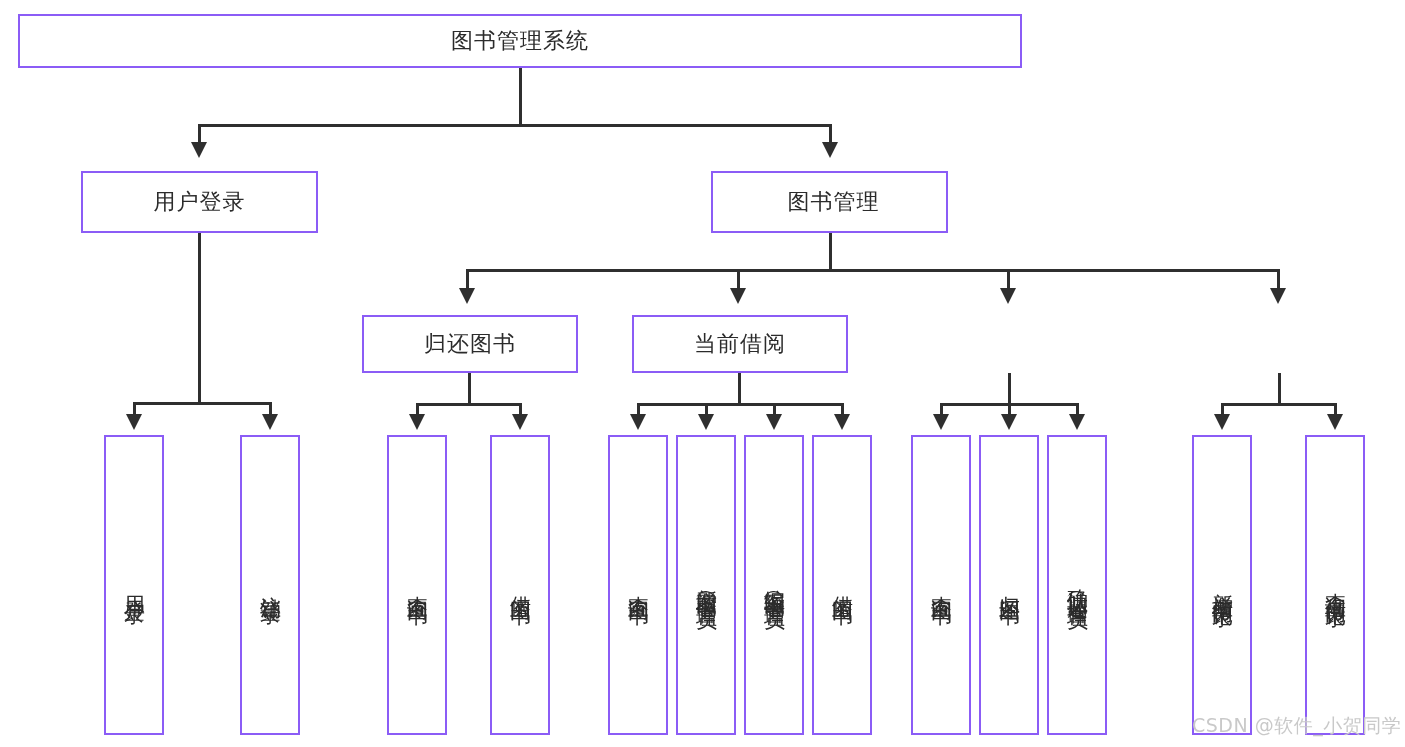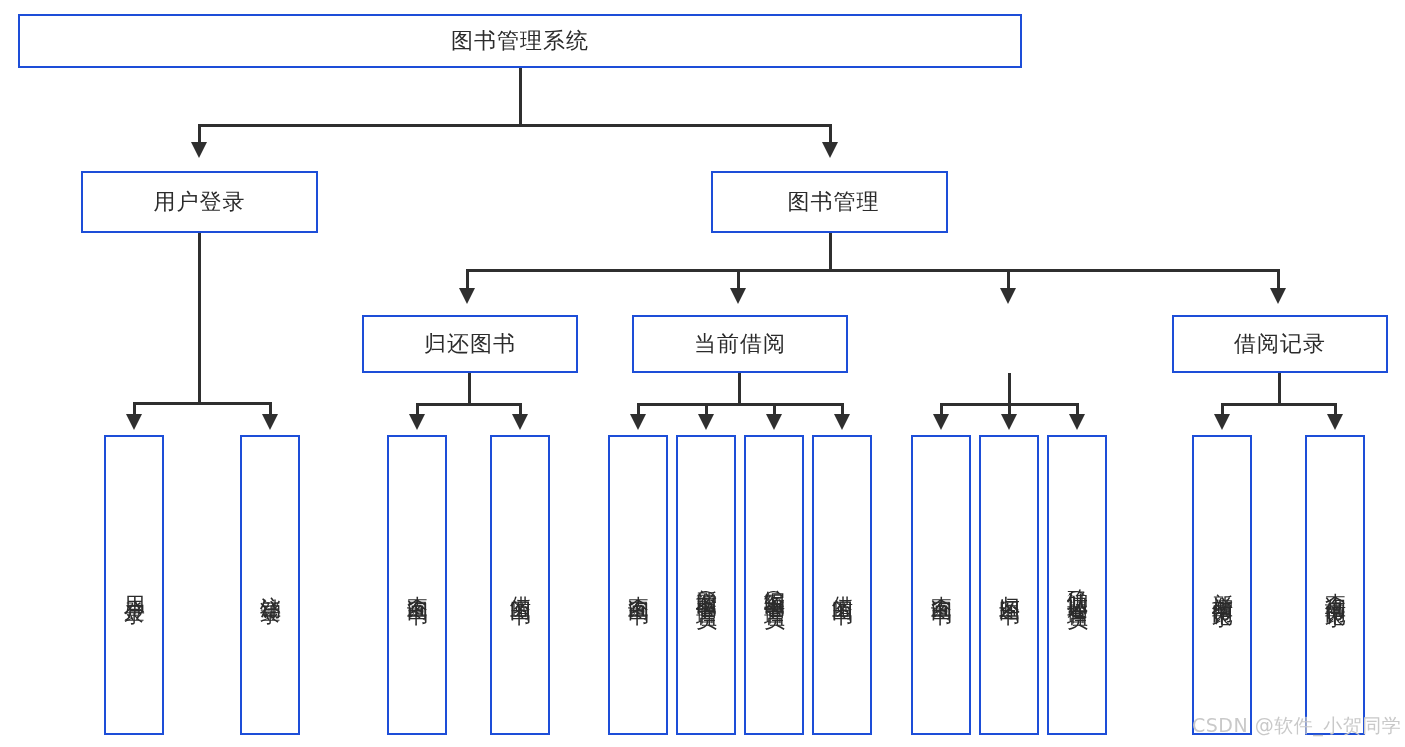--- a/index.html
+++ b/index.html
@@ -8,21 +8,21 @@
     background:#ffffff;
     font-family:"DejaVu Sans","Liberation Sans",sans-serif;
     overflow:hidden;
   }
   #canvas{position:relative;width:1405px;height:747px;}
 
   .box{
     position:absolute;
     box-sizing:border-box;
     background:#ffffff;
-    border:2px solid #1d4ed8;
+    border:2px solid #8b5cf6;
     display:flex;
     align-items:center;
     justify-content:center;
     color:#2b2b2b;
   }
   .box.h{ font-size:22px; letter-spacing:1px; }
   .box.v{
     writing-mode:vertical-rl;
     text-orientation:upright;
     font-size:21px;
@@ -101,23 +101,20 @@
   <div class="arrow" style="left:1000px;top:288px;"></div>
   <div class="ln v" style="left:1277px;top:269px;height:22px;"></div>
   <div class="arrow" style="left:1270px;top:288px;"></div>
 
   <div class="box h" style="left:362px;top:315px;width:216px;height:58px;">
     <span>归还图书</span>
   </div>
   <div class="box h" style="left:632px;top:315px;width:216px;height:58px;">
     <span>当前借阅</span>
   </div>
-  <div class="box h" style="left:1172px;top:315px;width:216px;height:58px;">
-    <span>借阅记录</span>
-  </div>
 
   <div class="ln v" style="left:468px;top:373px;height:32px;"></div>
   <div class="ln h" style="left:417px;top:403px;width:105px;"></div>
   <div class="ln v" style="left:416px;top:403px;height:15px;"></div>
   <div class="arrow" style="left:409px;top:414px;"></div>
   <div class="ln v" style="left:519px;top:403px;height:15px;"></div>
   <div class="arrow" style="left:512px;top:414px;"></div>
 
   <div class="ln v" style="left:738px;top:373px;height:32px;"></div>
   <div class="ln h" style="left:638px;top:403px;width:205px;"></div>

